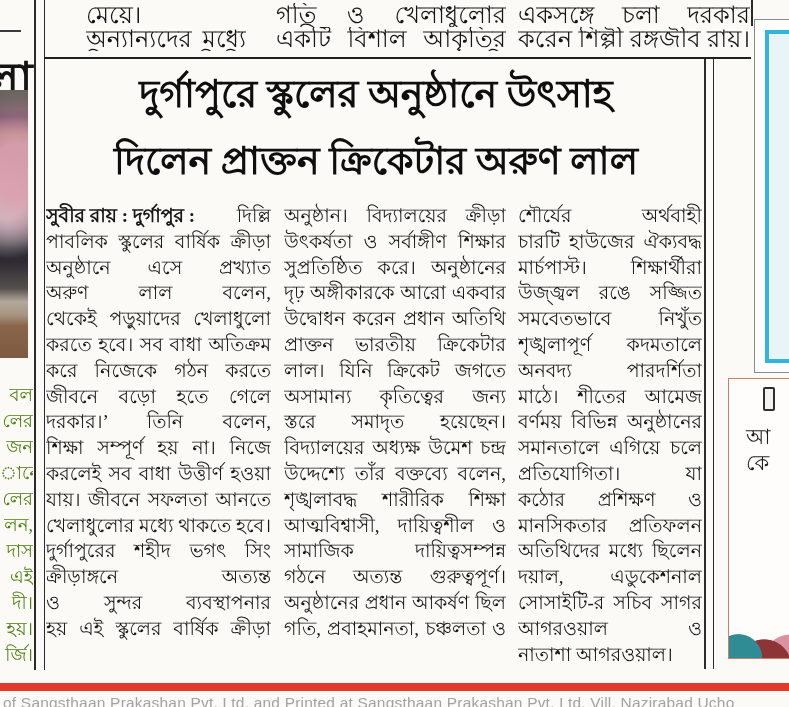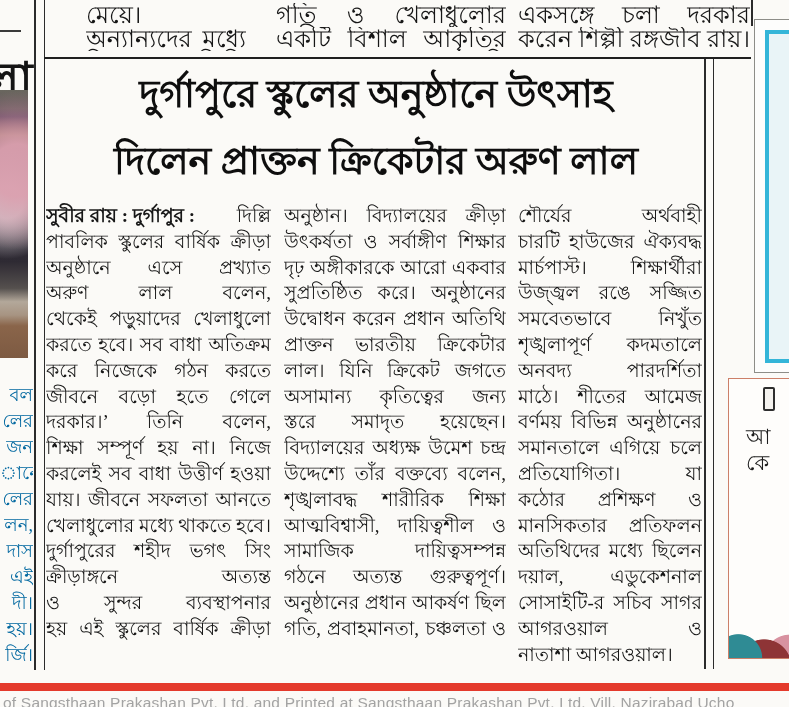--- a/index.html
+++ b/index.html
@@ -34,21 +34,21 @@
     background:
       radial-gradient(circle at 62% 30%, rgba(219,160,175,.95) 0 14%, rgba(219,160,175,0) 42%),
       radial-gradient(circle at 25% 42%, rgba(228,222,226,.85) 0 10%, rgba(228,222,226,0) 36%),
       linear-gradient(180deg,
         #6a675f 0%, #5d5356 7%, #4a3550 10%, #6b4a58 13%, #8f6e5c 17%,
         #554252 23%, #3c3340 30%, #433a45 40%, #35303a 52%, #2e2a33 64%,
         #55504e 74%, #b3a89a 79%, #a79482 84%, #8a654a 88%, #7d5a42 100%);
   }
   .left-frags {
     left:0; top:382px; width:33px; height:288px;
-    font-size:18px; line-height:26px; color:#0369a1;
+    font-size:18px; line-height:26px; color:#4d7c0f;
   }
   .left-frags .tl { text-align:right; text-align-last:right; height:26px; }
 
   
   .vrule { background:#2b2b2b; }
 
   
   .topcol { top:3px; height:52px; font-size:24px; line-height:24px; color:#161616; }
   .topcol .tl { height:24px; }
 
@@ -173,22 +173,22 @@
       <div class="tl">দুর্গাপুরের শহীদ ভগৎ সিং</div>
       <div class="tl">ক্রীড়াঙ্গনে অত্যন্ত জাঁকজমকপূর্ণ</div>
       <div class="tl">ও সুন্দর ব্যবস্থাপনার উদযাপিত</div>
       <div class="tl">হয় এই স্কুলের বার্ষিক ক্রীড়া</div>
     </div>
 </div>
 
 <div class="abs bodycol" style="left:284px;width:222px;">
     <div class="tl">অনুষ্ঠান। বিদ্যালয়ের ক্রীড়া</div>
     <div class="tl">উৎকর্ষতা ও সর্বাঙ্গীণ শিক্ষার প্রতি</div>
+    <div class="tl">সুপ্রতিষ্ঠিত করে। অনুষ্ঠানের</div>
     <div class="tl">দৃঢ় অঙ্গীকারকে আরো একবার</div>
-    <div class="tl">সুপ্রতিষ্ঠিত করে। অনুষ্ঠানের</div>
     <div class="tl">উদ্বোধন করেন প্রধান অতিথি</div>
     <div class="tl">প্রাক্তন ভারতীয় ক্রিকেটার অরুণ</div>
     <div class="tl">লাল। যিনি ক্রিকেট জগতে তাঁর</div>
     <div class="tl">অসামান্য কৃতিত্বের জন্য জাতীয়</div>
     <div class="tl">স্তরে সমাদৃত হয়েছেন।</div>
     <div class="tl">বিদ্যালয়ের অধ্যক্ষ উমেশ চন্দ্র</div>
     <div class="tl">উদ্দেশ্যে তাঁর বক্তব্যে বলেন,</div>
     <div class="tl">শৃঙ্খলাবদ্ধ শারীরিক শিক্ষা</div>
     <div class="tl">আত্মবিশ্বাসী, দায়িত্বশীল ও</div>
     <div class="tl">সামাজিক দায়িত্বসম্পন্ন নাগরিক</div>

